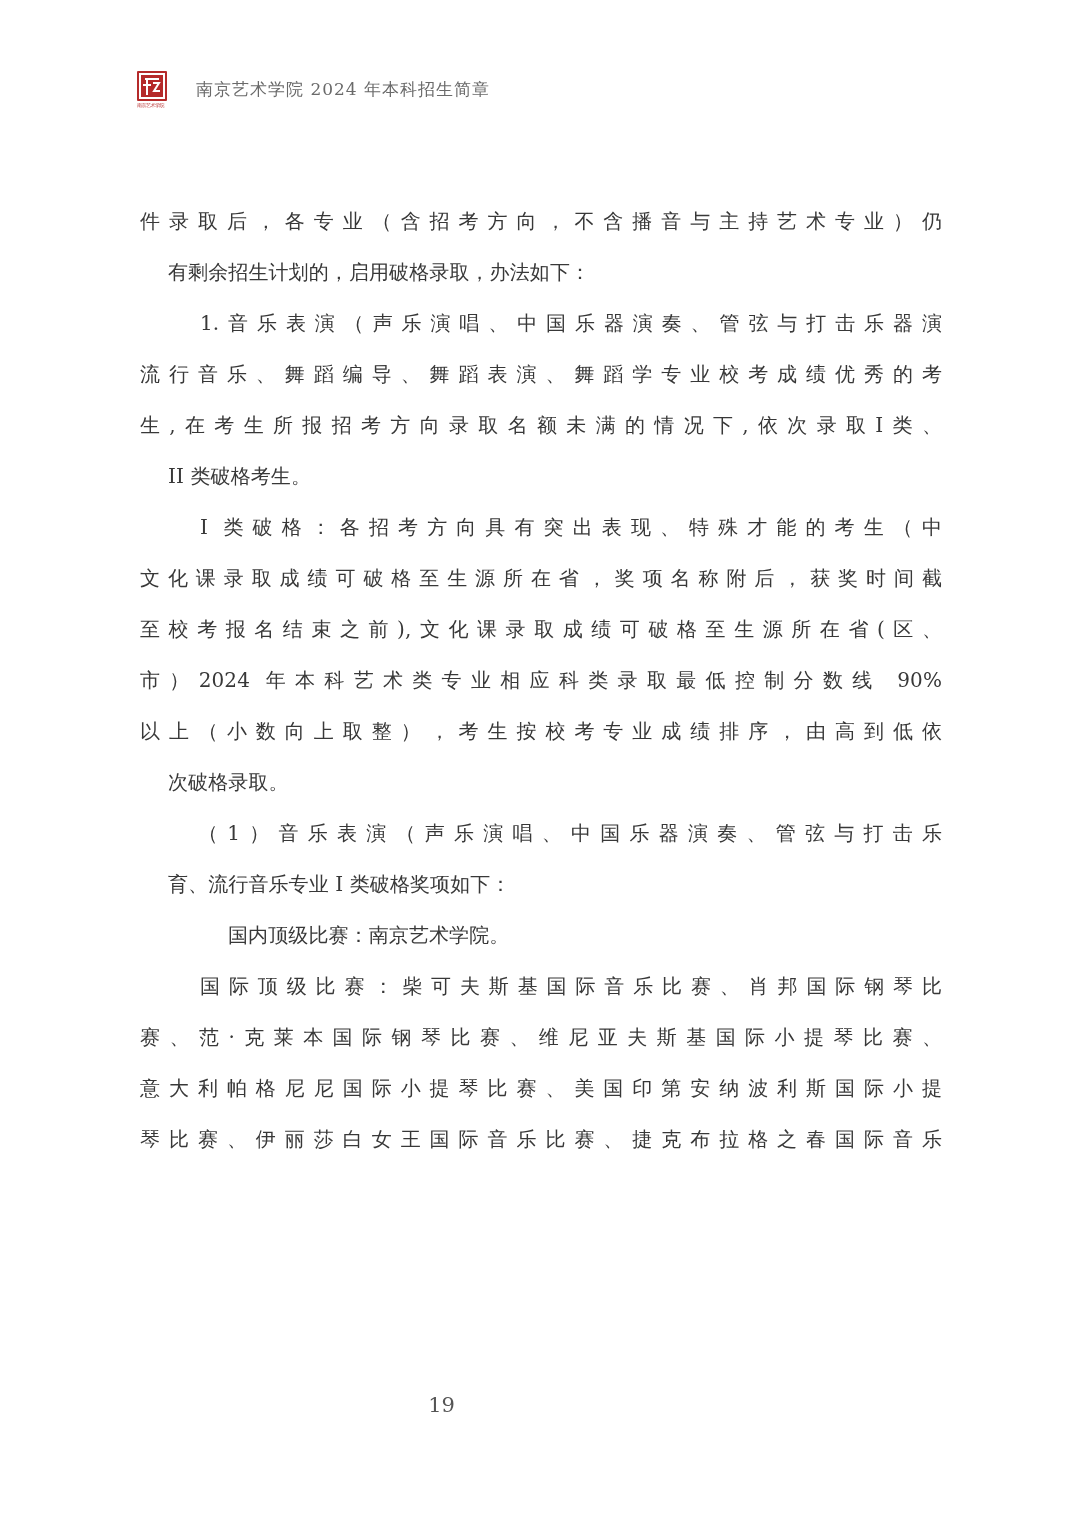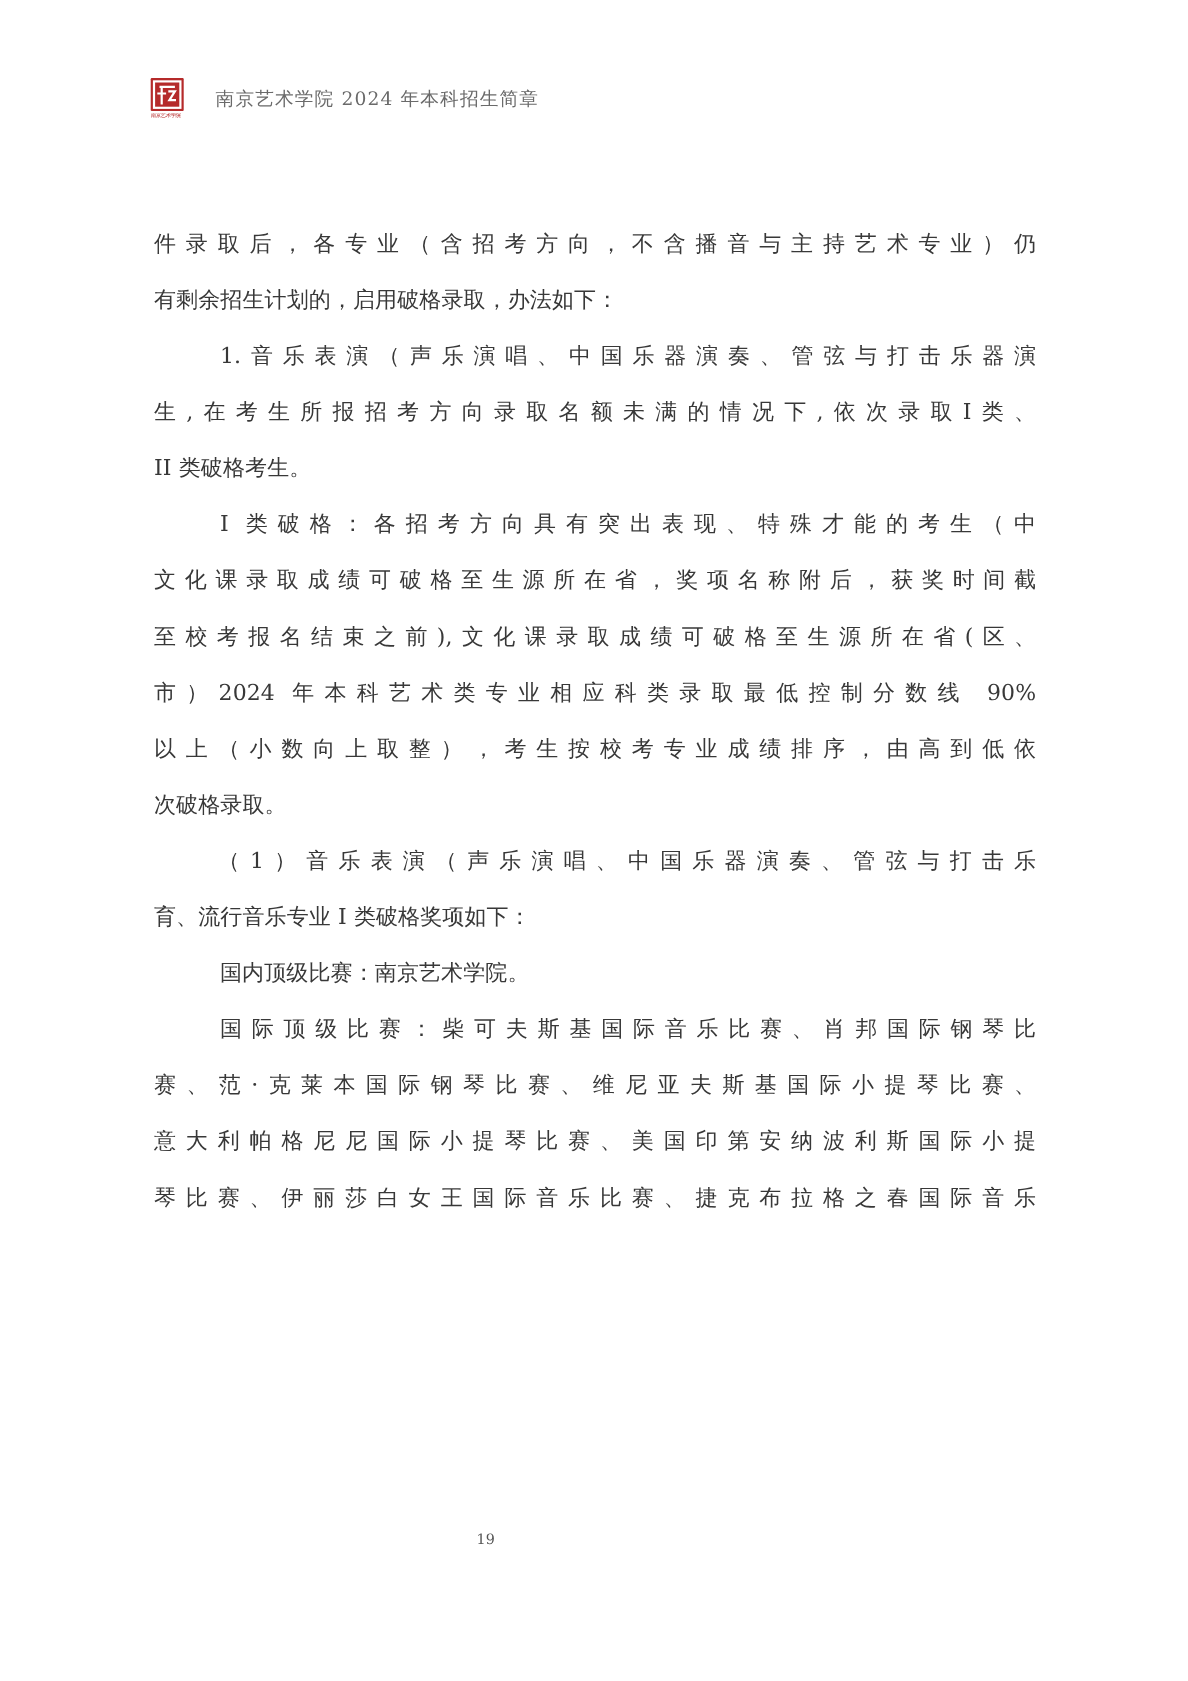--- a/index.html
+++ b/index.html
@@ -67,34 +67,35 @@
       line-height: 51px;
       font-size: 20px;
       color: #383838;
       white-space: nowrap;
       letter-spacing: 0.1px;
       text-align: justify;
       text-align-last: justify;
     }
     .line.last {
       text-align-last: left;
+      margin-left: 28px;
     }
     .line.indent {
       padding-left: 60px;
     }
     .line.indent-small {
       padding-left: 58px;
     }
     .page-number {
       position: absolute;
       left: 0;
       width: 883px;
       top: 1393px;
       text-align: center;
-      font-size: 13px;
+      font-size: 21px;
       color: #555555;
     }
   </style>
 </head>
 <body>
 
 <div class="header">
   <div class="logo">
     <div class="logo-box">
       <svg width="30" height="30" viewBox="0 0 30 30">
@@ -107,20 +108,21 @@
     </div>
     <div class="logo-sub">南京艺术学院</div>
   </div>
   <div class="header-title">南京艺术学院 2024 年本科招生简章</div>
 </div>
 
 <div class="body-text">
   <div class="line">件录取后，各专业（含招考方向，不含播音与主持艺术专业）仍</div>
   <div class="line last">有剩余招生计划的，启用破格录取，办法如下：</div>
   <div class="line indent">1.音乐表演（声乐演唱、中国乐器演奏、管弦与打击乐器演</div>
+  <div class="line">流行音乐、舞蹈编导、舞蹈表演、舞蹈学专业校考成绩优秀的考</div>
   <div class="line">生,在考生所报招考方向录取名额未满的情况下,依次录取I类、</div>
   <div class="line last">II 类破格考生。</div>
   <div class="line indent">I 类破格：各招考方向具有突出表现、特殊才能的考生（中</div>
   <div class="line">文化课录取成绩可破格至生源所在省，奖项名称附后，获奖时间截</div>
   <div class="line">至校考报名结束之前),文化课录取成绩可破格至生源所在省(区、</div>
   <div class="line">市）2024 年本科艺术类专业相应科类录取最低控制分数线 90%</div>
   <div class="line">以上（小数向上取整），考生按校考专业成绩排序，由高到低依</div>
   <div class="line last">次破格录取。</div>
   <div class="line indent-small">（1）音乐表演（声乐演唱、中国乐器演奏、管弦与打击乐</div>
   <div class="line last">育、流行音乐专业 I 类破格奖项如下：</div>

